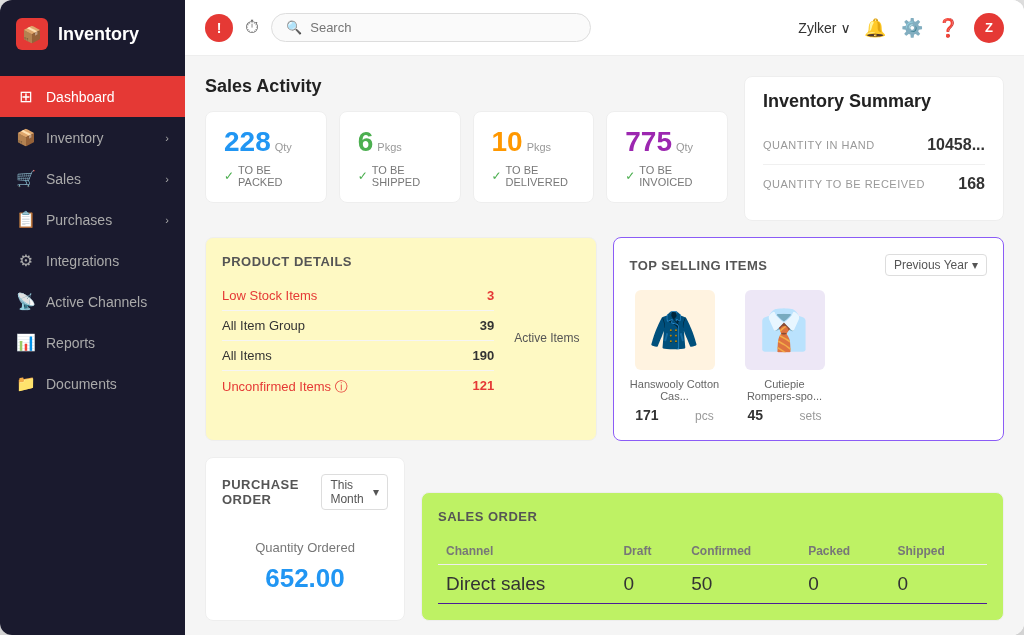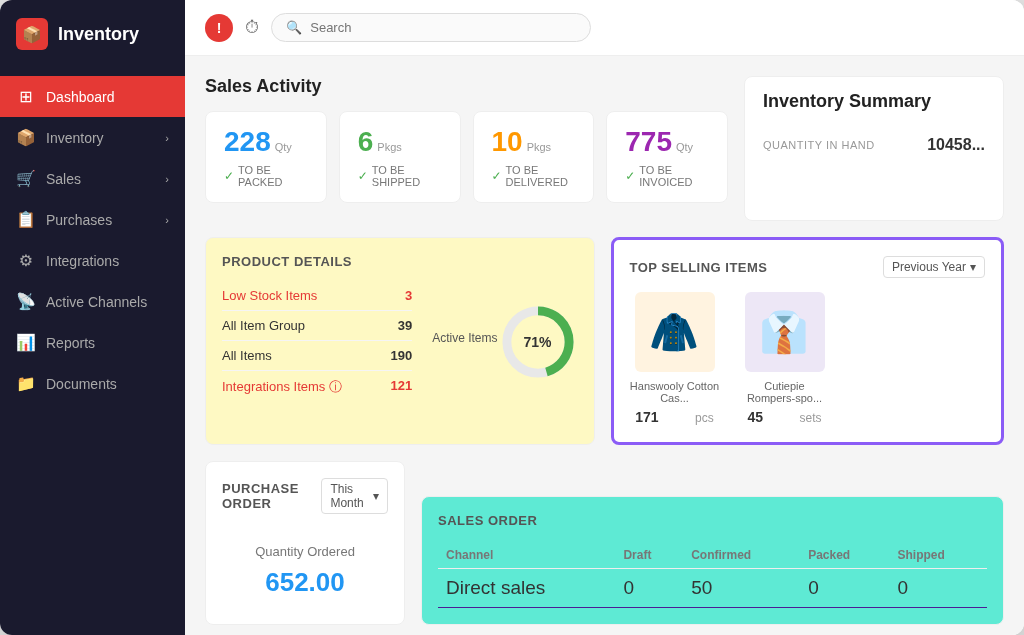--- a/index.html
+++ b/index.html
@@ -66,41 +66,41 @@
     .product-row .p-label.red { color: #e53935; }
     .product-row .p-value { font-weight: 700; color: #333; }
     .product-row .p-value.red { color: #e53935; }
     .donut-container { display: flex; align-items: center; justify-content: center; }
     .donut-label { font-size: 12px; color: #555; margin-bottom: 8px; }
     .donut { position: relative; width: 80px; height: 80px; }
     .donut svg { width: 80px; height: 80px; }
     .donut-percent { position: absolute; top: 50%; left: 50%; transform: translate(-50%, -50%); font-size: 14px; font-weight: 700; color: #333; }
     
     
-    .top-selling { background: white; border-radius: 8px; padding: 16px; flex: 1; border: 3px solid #8b5cf6; }
+    .top-selling { background: white; border-radius: 8px; padding: 16px; flex: 1; border: 1px solid #8b5cf6; }
     .top-selling .section-title { font-size: 13px; font-weight: 700; color: #555; text-transform: uppercase; letter-spacing: 0.5px; margin-bottom: 0; }
     .top-selling-header { display: flex; justify-content: space-between; align-items: center; margin-bottom: 14px; }
     .period-select { font-size: 12px; color: #555; border: 1px solid #ddd; border-radius: 4px; padding: 3px 8px; cursor: pointer; display: flex; align-items: center; gap: 4px; }
     .selling-items { display: flex; gap: 20px; }
     .selling-item { display: flex; flex-direction: column; align-items: center; }
     .item-img { width: 80px; height: 80px; border-radius: 6px; display: flex; align-items: center; justify-content: center; font-size: 40px; margin-bottom: 8px; }
     .item-name { font-size: 11px; color: #666; text-align: center; margin-bottom: 4px; max-width: 90px; }
     .item-qty { font-size: 14px; font-weight: 700; color: #333; }
     .item-unit { font-size: 12px; color: #999; margin-left: 32px; }
     
     
     .bottom-row { display: flex; gap: 16px; align-items: flex-end; }
     .purchase-order { background: white; border-radius: 8px; padding: 16px; width: 200px; border: 1px solid #eee; }
     .po-header { display: flex; justify-content: space-between; align-items: center; margin-bottom: 20px; }
     .po-title { font-size: 13px; font-weight: 700; color: #555; text-transform: uppercase; letter-spacing: 0.5px; }
     .po-period { font-size: 12px; color: #555; border: 1px solid #ddd; border-radius: 4px; padding: 3px 8px; cursor: pointer; display: flex; align-items: center; gap: 4px; margin-left: 8px; }
     .po-content { text-align: center; padding: 10px 0; }
     .po-qty-label { font-size: 13px; color: #777; margin-bottom: 8px; }
     .po-qty-value { font-size: 26px; font-weight: 700; color: #2196F3; }
-    .sales-order { background: #5eead4; border-radius: 8px; padding: 16px; flex: 1; border: 1px solid #eee; }
+    .sales-order { background: #bef264; border-radius: 8px; padding: 16px; flex: 1; border: 1px solid #eee; }
     .so-title { font-size: 13px; font-weight: 700; color: #555; text-transform: uppercase; letter-spacing: 0.5px; margin-bottom: 14px; }
     .so-table { width: 100%; border-collapse: collapse; }
     .so-table th { text-align: left; font-size: 12px; color: #777; font-weight: 600; padding: 6px 8px; border-bottom: 1px solid #eee; }
     .so-table td { font-size: 19px; color: #333; padding: 8px 8px; border-bottom: 1px solid #4c1d95; }
   </style>
 </head>
 <body>
 
 <div class="app-container">
 
@@ -149,20 +149,29 @@
   </div>
 
   <div class="main">
 
     <div class="topbar">
       <div class="topbar-alert">!</div>
       <span class="topbar-history">⏱</span>
       <div class="search-bar">
         <span class="search-icon">🔍</span>
         <input class="search-input" type="text" placeholder="Search" style="">
+      </div>
+      <div class="topbar-right">
+        <span class="company-name">
+          <span>Zylker</span> ∨
+        </span>
+        <span class="topbar-icon">🔔</span>
+        <span class="topbar-icon">⚙️</span>
+        <span class="topbar-icon">❓</span>
+        <div class="avatar">Z</div>
       </div>
     </div>
 
     <div class="dashboard">
 
       <div style="display:flex; gap:16px; margin-bottom:16px;">
         <div style="flex:1;">
           <div class="section-title">Sales Activity</div>
           <div class="sales-activity-cards">
             <div class="activity-card">
@@ -194,20 +203,24 @@
                 </div>
             </div>
           </div>
         </div>
         <div class="inventory-summary">
           <div class="section-title">Inventory Summary</div>
           <div class="inv-row">
             <span class="inv-label">QUANTITY IN HAND</span>
             <span class="inv-value">10458...</span>
           </div>
+          <div class="inv-row">
+            <span class="inv-label">QUANTITY TO BE RECEIVED</span>
+            <span class="inv-value">168</span>
+          </div>
         </div>
       </div>
 
       <div class="middle-row">
         <div class="product-details">
           <div class="section-title">PRODUCT DETAILS</div>
           <div class="product-details-inner">
             <div class="product-list">
               <div class="product-row">
                 <span class="p-label red">Low Stock Items</span>
@@ -215,33 +228,26 @@
               </div>
               <div class="product-row">
                 <span class="p-label">All Item Group</span>
                 <span class="p-value">39</span>
               </div>
               <div class="product-row">
                 <span class="p-label">All Items</span>
                 <span class="p-value">190</span>
               </div>
               <div class="product-row">
-                <span class="p-label red">Integrations Items ⓘ</span>
+                <span class="p-label red">Unconfirmed Items ⓘ</span>
                 <span class="p-value red">121</span>
               </div>
             </div>
             <div class="donut-container">
               <div class="donut-label">Active Items</div>
-              <div class="donut">
-                <svg viewBox="0 0 36 36">
-                  <circle cx="18" cy="18" r="14" fill="none" stroke="#e8e8e8" stroke-width="4"></circle>
-                  <circle cx="18" cy="18" r="14" fill="none" stroke="#4CAF50" stroke-width="4" stroke-dasharray="62.04 87.96" stroke-dashoffset="22" transform="rotate(-90 18 18)"></circle>
-                </svg>
-                <div class="donut-percent">71%</div>
-              </div>
             </div>
           </div>
         </div>
         <div class="top-selling">
           <div class="top-selling-header">
             <div class="section-title">TOP SELLING ITEMS</div>
             <div class="period-select">
               <span>Previous Year</span>
               <span>▾</span>
             </div>

